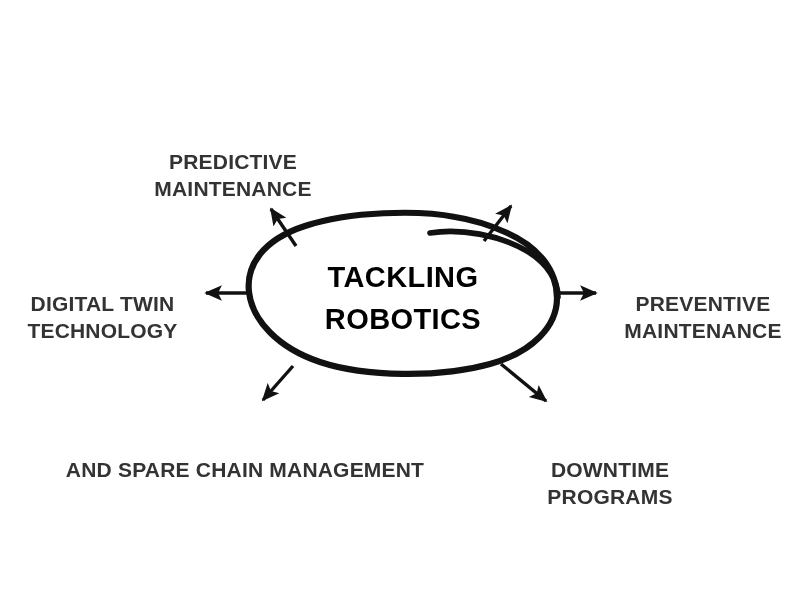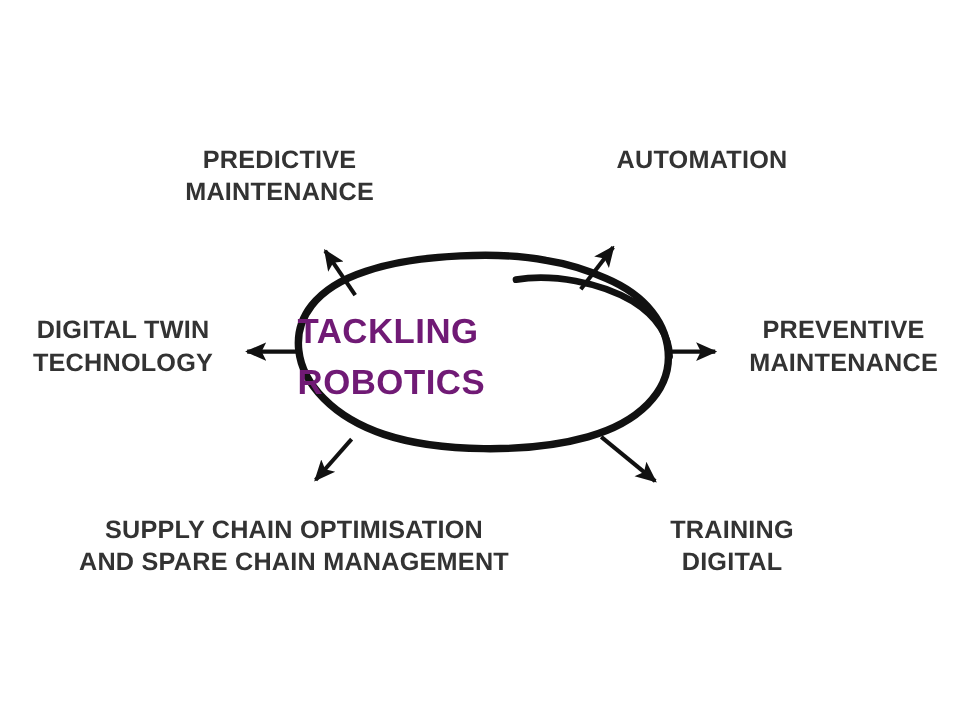--- a/index.html
+++ b/index.html
@@ -27,30 +27,31 @@
   }
   .node-label {
     position: absolute;
     color: #333333;
     font-weight: bold;
     font-size: 21px;
     line-height: 27px;
     letter-spacing: 0.2px;
     white-space: nowrap;
     text-align: center;
+    margin-top: 28px;
   }
   .center-label {
     position: absolute;
-    color: #701a75;
+    color: #000000;
     font-weight: bold;
     font-size: 29px;
     line-height: 42px;
     letter-spacing: 0.4px;
     white-space: nowrap;
-    text-align: left;
+    text-align: center;
     left: 248px;
     top: 256px;
     width: 310px;
   }
   .lbl-line { display: block; }
 
   
   #label-predictive-maintenance { left: 78px;  top: 120px; width: 310px; }
   #label-automation-robotics    { left: 455px; top: 120px; width: 260px; }
   #label-digital-twin           { left: -5px;  top: 262px; width: 215px; }
@@ -108,36 +109,34 @@
     <span class="lbl-line">TACKLING</span>
     <span class="lbl-line">ROBOTICS</span>
   </div>
 
   <div class="node-label" id="label-predictive-maintenance">
     <span class="lbl-line">PREDICTIVE</span>
     <span class="lbl-line">MAINTENANCE</span>
   </div>
 
   <div class="node-label" id="label-automation-robotics">
-    <span class="lbl-line">AUTOMATION</span>
   </div>
 
   <div class="node-label" id="label-digital-twin">
     <span class="lbl-line">DIGITAL TWIN</span>
     <span class="lbl-line">TECHNOLOGY</span>
   </div>
 
   <div class="node-label" id="label-preventive-maintenance">
     <span class="lbl-line">PREVENTIVE</span>
     <span class="lbl-line">MAINTENANCE</span>
   </div>
 
   <div class="node-label" id="label-supply-chain">
-    <span class="lbl-line">SUPPLY CHAIN OPTIMISATION</span>
     <span class="lbl-line">AND SPARE CHAIN MANAGEMENT</span>
   </div>
 
   <div class="node-label" id="label-training-programs">
-    <span class="lbl-line">TRAINING</span>
-    <span class="lbl-line">DIGITAL</span>
+    <span class="lbl-line">DOWNTIME</span>
+    <span class="lbl-line">PROGRAMS</span>
   </div>
 
 </div>
 
 </body></html>

